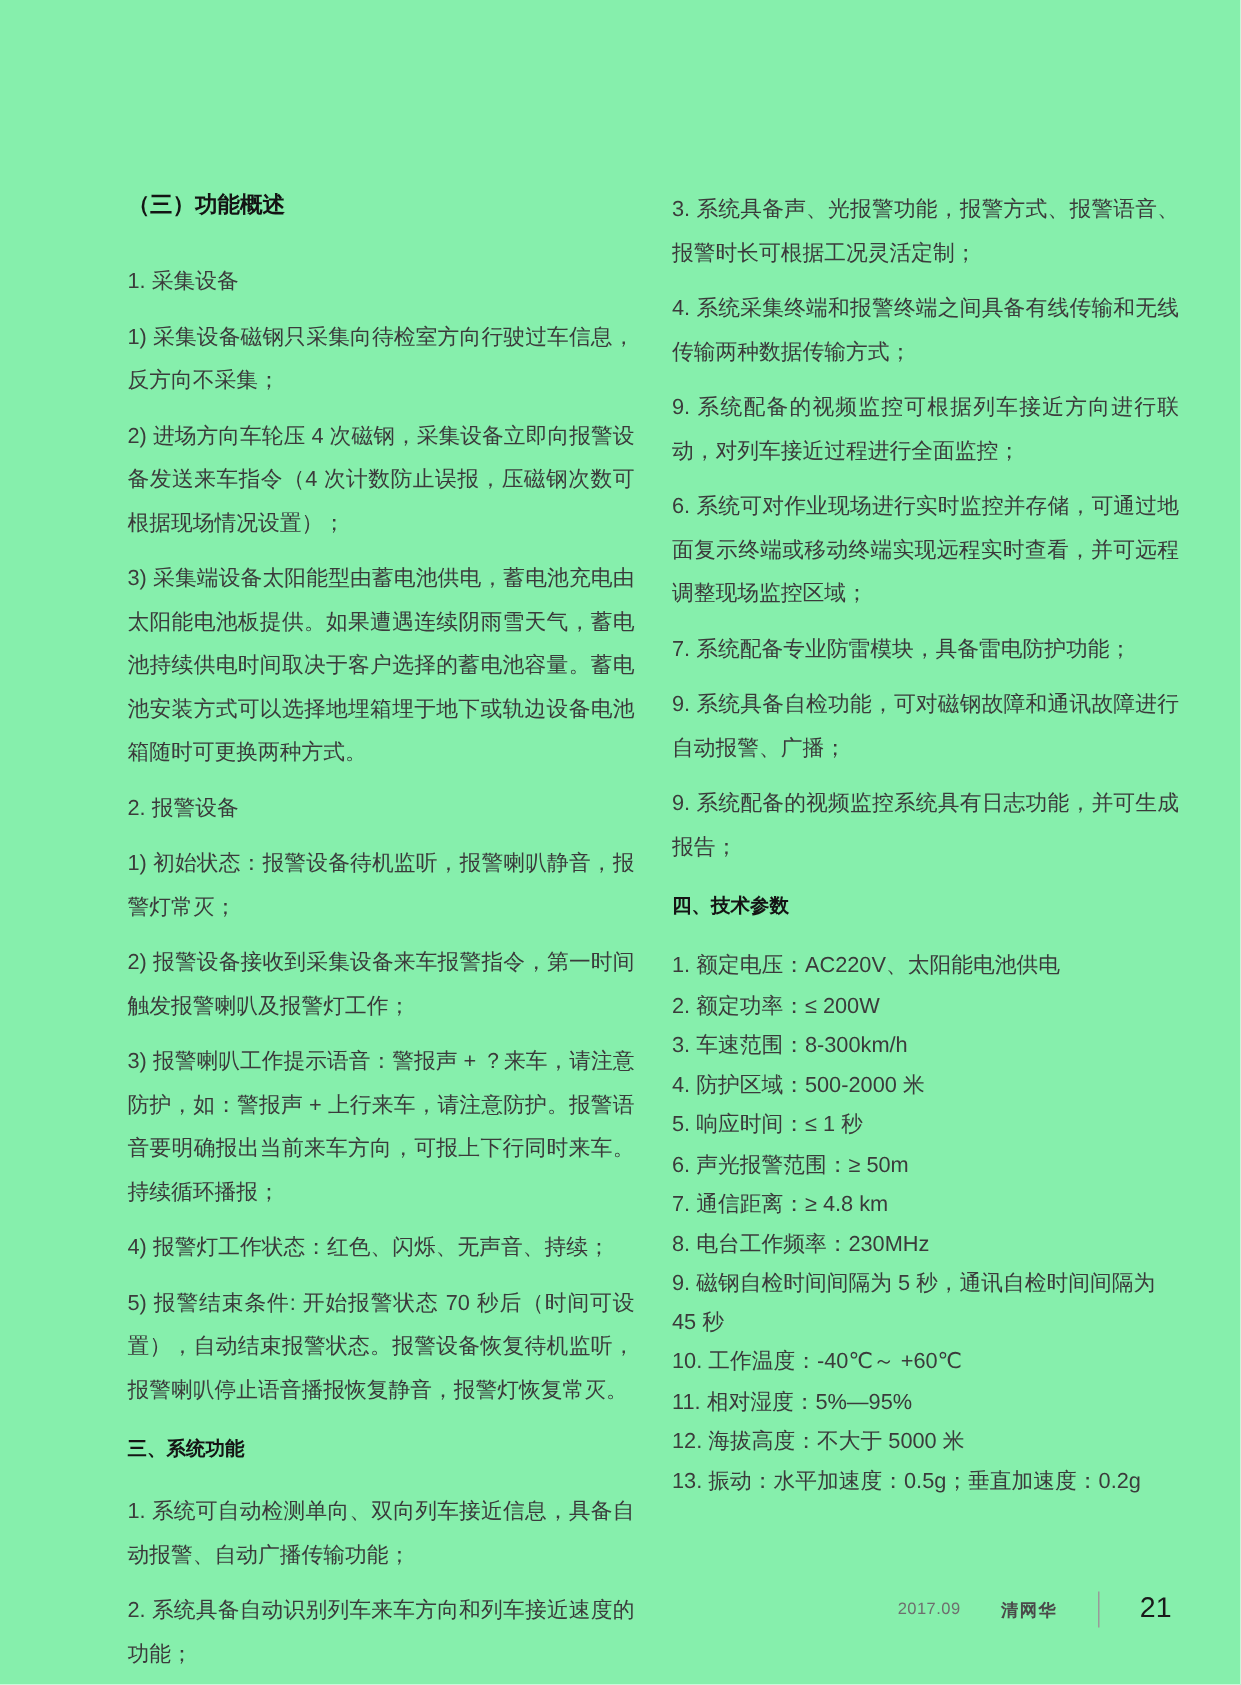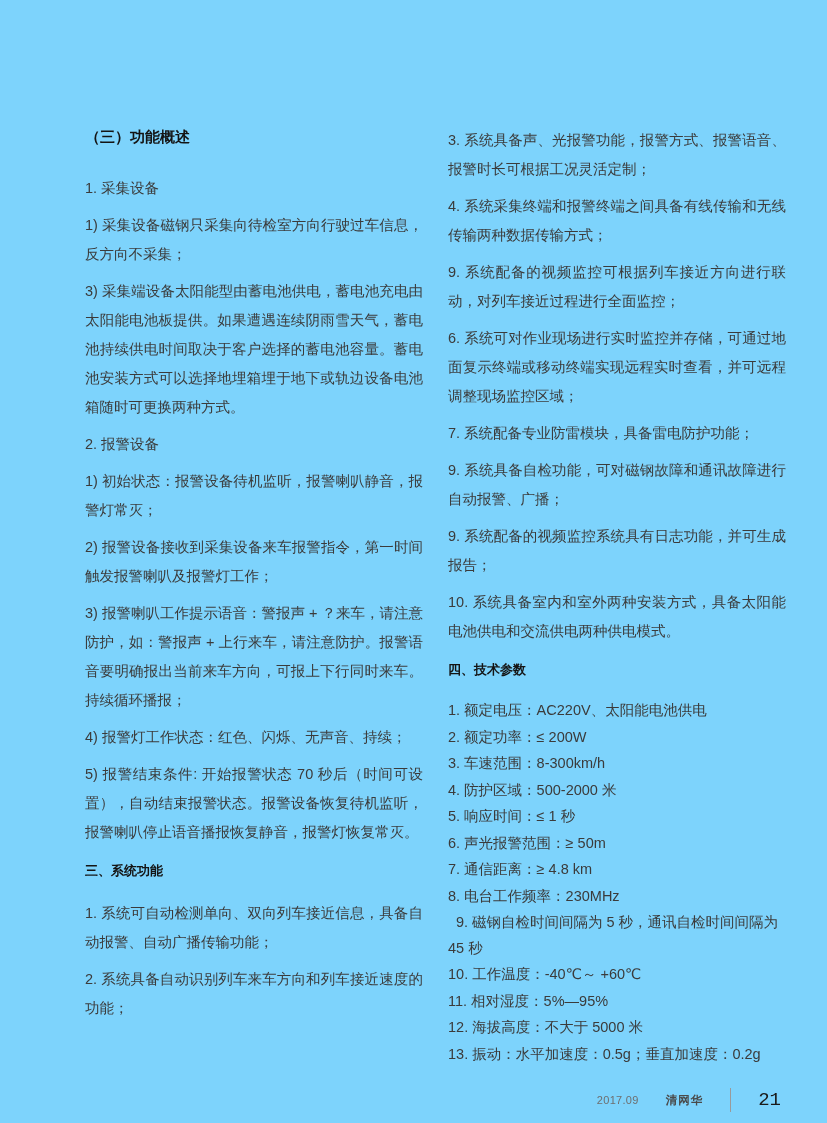--- a/index.html
+++ b/index.html
@@ -4,21 +4,21 @@
 <style>
   html, body {
     margin: 0;
     padding: 0;
     background: #ffffff;
   }
   .page {
     position: relative;
     width: 827px;
     height: 1123px;
-    background: #7dd3fc;
+    background: #86efac;
     overflow: hidden;
     font-family: "Liberation Sans", "DejaVu Sans", sans-serif;
   }
   .col {
     position: absolute;
     top: 126px;
     width: 338px;
   }
   .col-left  { left: 85px; }
   .col-right { left: 448px; }
@@ -42,64 +42,64 @@
     line-height: 29px;
     color: #3b3b3b;
     margin: 0 0 8px 0;
     text-align: justify;
     text-justify: inter-ideograph;
     text-align-last: left;
   }
   .tech-list .para {
     line-height: 25.5px;
     margin: 0 0 1px 0;
-    text-align: center;
+    text-align: left;
   }
   .footer {
     position: absolute;
     top: 1058px;
     right: 46px;
     display: flex;
     align-items: center;
     gap: 27px;
     height: 30px;
-    margin-top: 27px;
   }
   .footer-issue {
     font-size: 11px;
     color: #6e6e6e;
     letter-spacing: 0.3px;
   }
   .footer-magazine {
     font-size: 11.5px;
     font-weight: bold;
     color: #4a4a4a;
     letter-spacing: 1px;
   }
   .footer-divider {
     width: 1px;
     height: 24px;
     background: #9a9a9a;
   }
   .footer-pagenum {
-    font-family: Liberation Mono, monospace;
+    font-family: Liberation Sans, sans-serif;
     font-size: 19px;
     color: #1a1a1a;
   }
 </style>
 </head>
 <body>
 
 <div class="page">
 
   <div class="col col-left">
     <h2 class="sub-heading">（三）功能概述</h2>
 
     <p class="para">1. 采集设备</p>
     <p class="para">1) 采集设备磁钢只采集向待检室方向行驶过车信息，反方向不采集；</p>
+    <p class="para">2) 进场方向车轮压 4 次磁钢，采集设备立即向报警设备发送来车指令（4 次计数防止误报，压磁钢次数可根据现场情况设置）；</p>
     <p class="para">3) 采集端设备太阳能型由蓄电池供电，蓄电池充电由太阳能电池板提供。如果遭遇连续阴雨雪天气，蓄电池持续供电时间取决于客户选择的蓄电池容量。蓄电池安装方式可以选择地埋箱埋于地下或轨边设备电池箱随时可更换两种方式。</p>
     <p class="para">2. 报警设备</p>
     <p class="para">1) 初始状态：报警设备待机监听，报警喇叭静音，报警灯常灭；</p>
     <p class="para">2) 报警设备接收到采集设备来车报警指令，第一时间触发报警喇叭及报警灯工作；</p>
     <p class="para">3) 报警喇叭工作提示语音：警报声 + ？来车，请注意防护，如：警报声 + 上行来车，请注意防护。报警语音要明确报出当前来车方向，可报上下行同时来车。持续循环播报；</p>
     <p class="para">4) 报警灯工作状态：红色、闪烁、无声音、持续；</p>
     <p class="para">5) 报警结束条件: 开始报警状态 70 秒后（时间可设置），自动结束报警状态。报警设备恢复待机监听，报警喇叭停止语音播报恢复静音，报警灯恢复常灭。</p>
 
     <h2 class="sec-heading">三、系统功能</h2>
 
@@ -108,21 +108,20 @@
   </div>
 
   <div class="col col-right">
     <p class="para">3. 系统具备声、光报警功能，报警方式、报警语音、报警时长可根据工况灵活定制；</p>
     <p class="para">4. 系统采集终端和报警终端之间具备有线传输和无线传输两种数据传输方式；</p>
     <p class="para">9. 系统配备的视频监控可根据列车接近方向进行联动，对列车接近过程进行全面监控；</p>
     <p class="para">6. 系统可对作业现场进行实时监控并存储，可通过地面复示终端或移动终端实现远程实时查看，并可远程调整现场监控区域；</p>
     <p class="para">7. 系统配备专业防雷模块，具备雷电防护功能；</p>
     <p class="para">9. 系统具备自检功能，可对磁钢故障和通讯故障进行自动报警、广播；</p>
     <p class="para">9. 系统配备的视频监控系统具有日志功能，并可生成报告；</p>
-    <p class="para">10. 系统具备室内和室外两种安装方式，具备太阳能电池供电和交流供电两种供电模式。</p>
 
     <h2 class="sec-heading">四、技术参数</h2>
 
     <div class="tech-list">
       <p class="para">1. 额定电压：AC220V、太阳能电池供电</p>
       <p class="para">2. 额定功率：≤ 200W</p>
       <p class="para">3. 车速范围：8-300km/h</p>
       <p class="para">4. 防护区域：500-2000 米</p>
       <p class="para">5. 响应时间：≤ 1 秒</p>
       <p class="para">6. 声光报警范围：≥ 50m</p>

